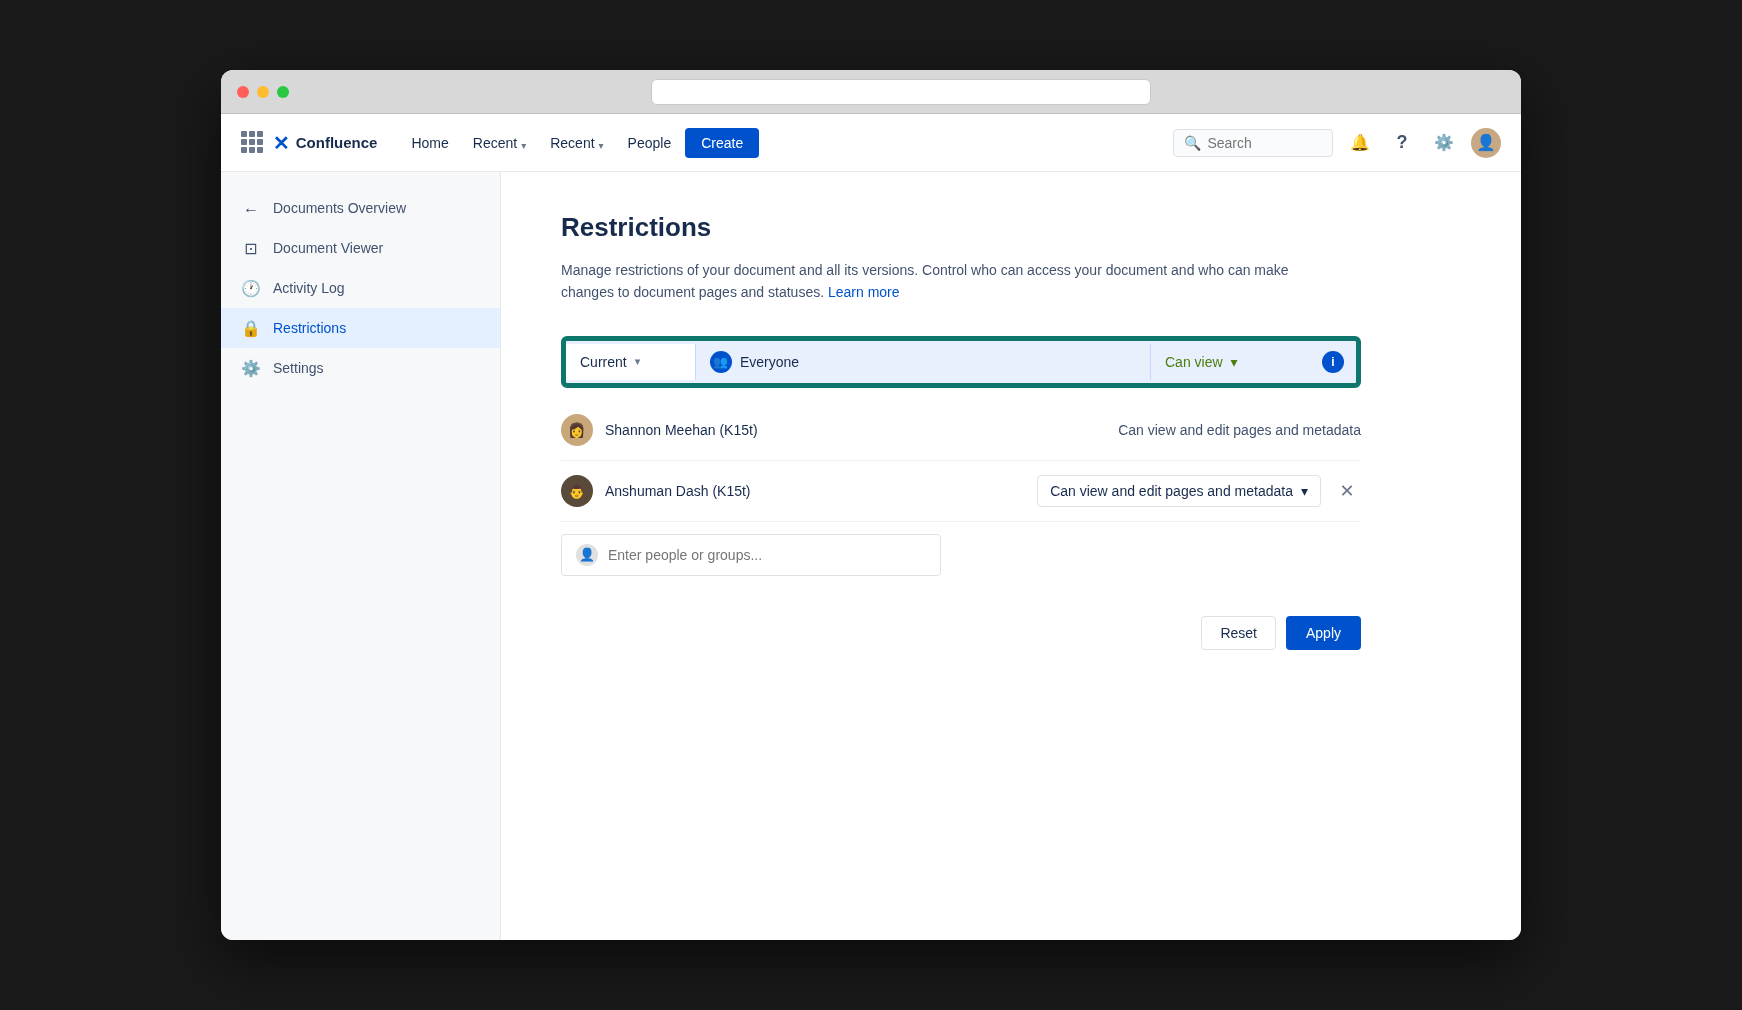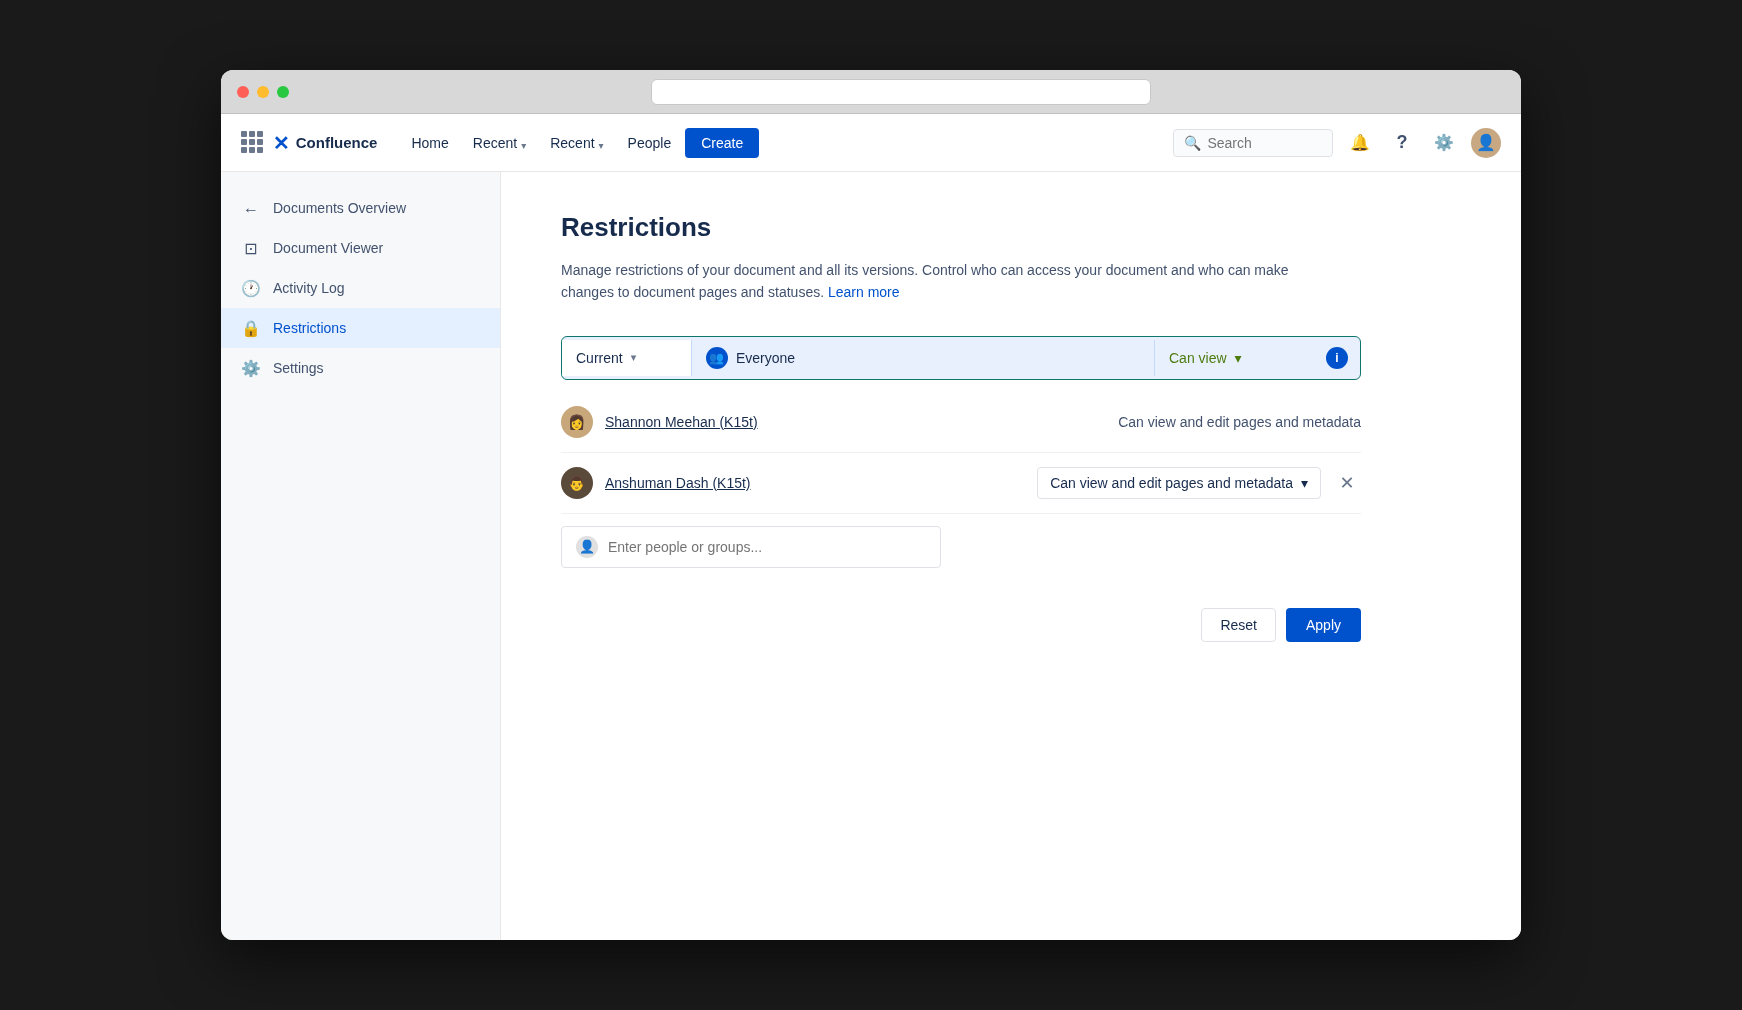--- a/index.html
+++ b/index.html
@@ -243,21 +243,21 @@
       color: #0052cc;
       text-decoration: none;
     }
 
     
     .restriction-current-row {
       display: flex;
       align-items: center;
       gap: 0;
       background: #e8f0fe;
-      border: 1px solid #0f766e;
+      border: 5px solid #0f766e;
       border-radius: 6px;
       margin-bottom: 12px;
       padding: 0;
       overflow: hidden;
       max-width: 800px;
     }
 
     .current-dropdown {
       display: flex;
       align-items: center;
@@ -346,21 +346,20 @@
       background: #c8a87a;
     }
     .user-avatar.anshuman {
       background: #5a4a3a;
     }
     .user-name {
       flex: 1;
       font-size: 14px;
       color: #172b4d;
       font-weight: 500;
-      text-decoration: underline;
     }
     .user-permission {
       font-size: 14px;
       color: #42526e;
     }
     .user-permission-dropdown {
       display: flex;
       align-items: center;
       gap: 8px;
       padding: 7px 12px;

